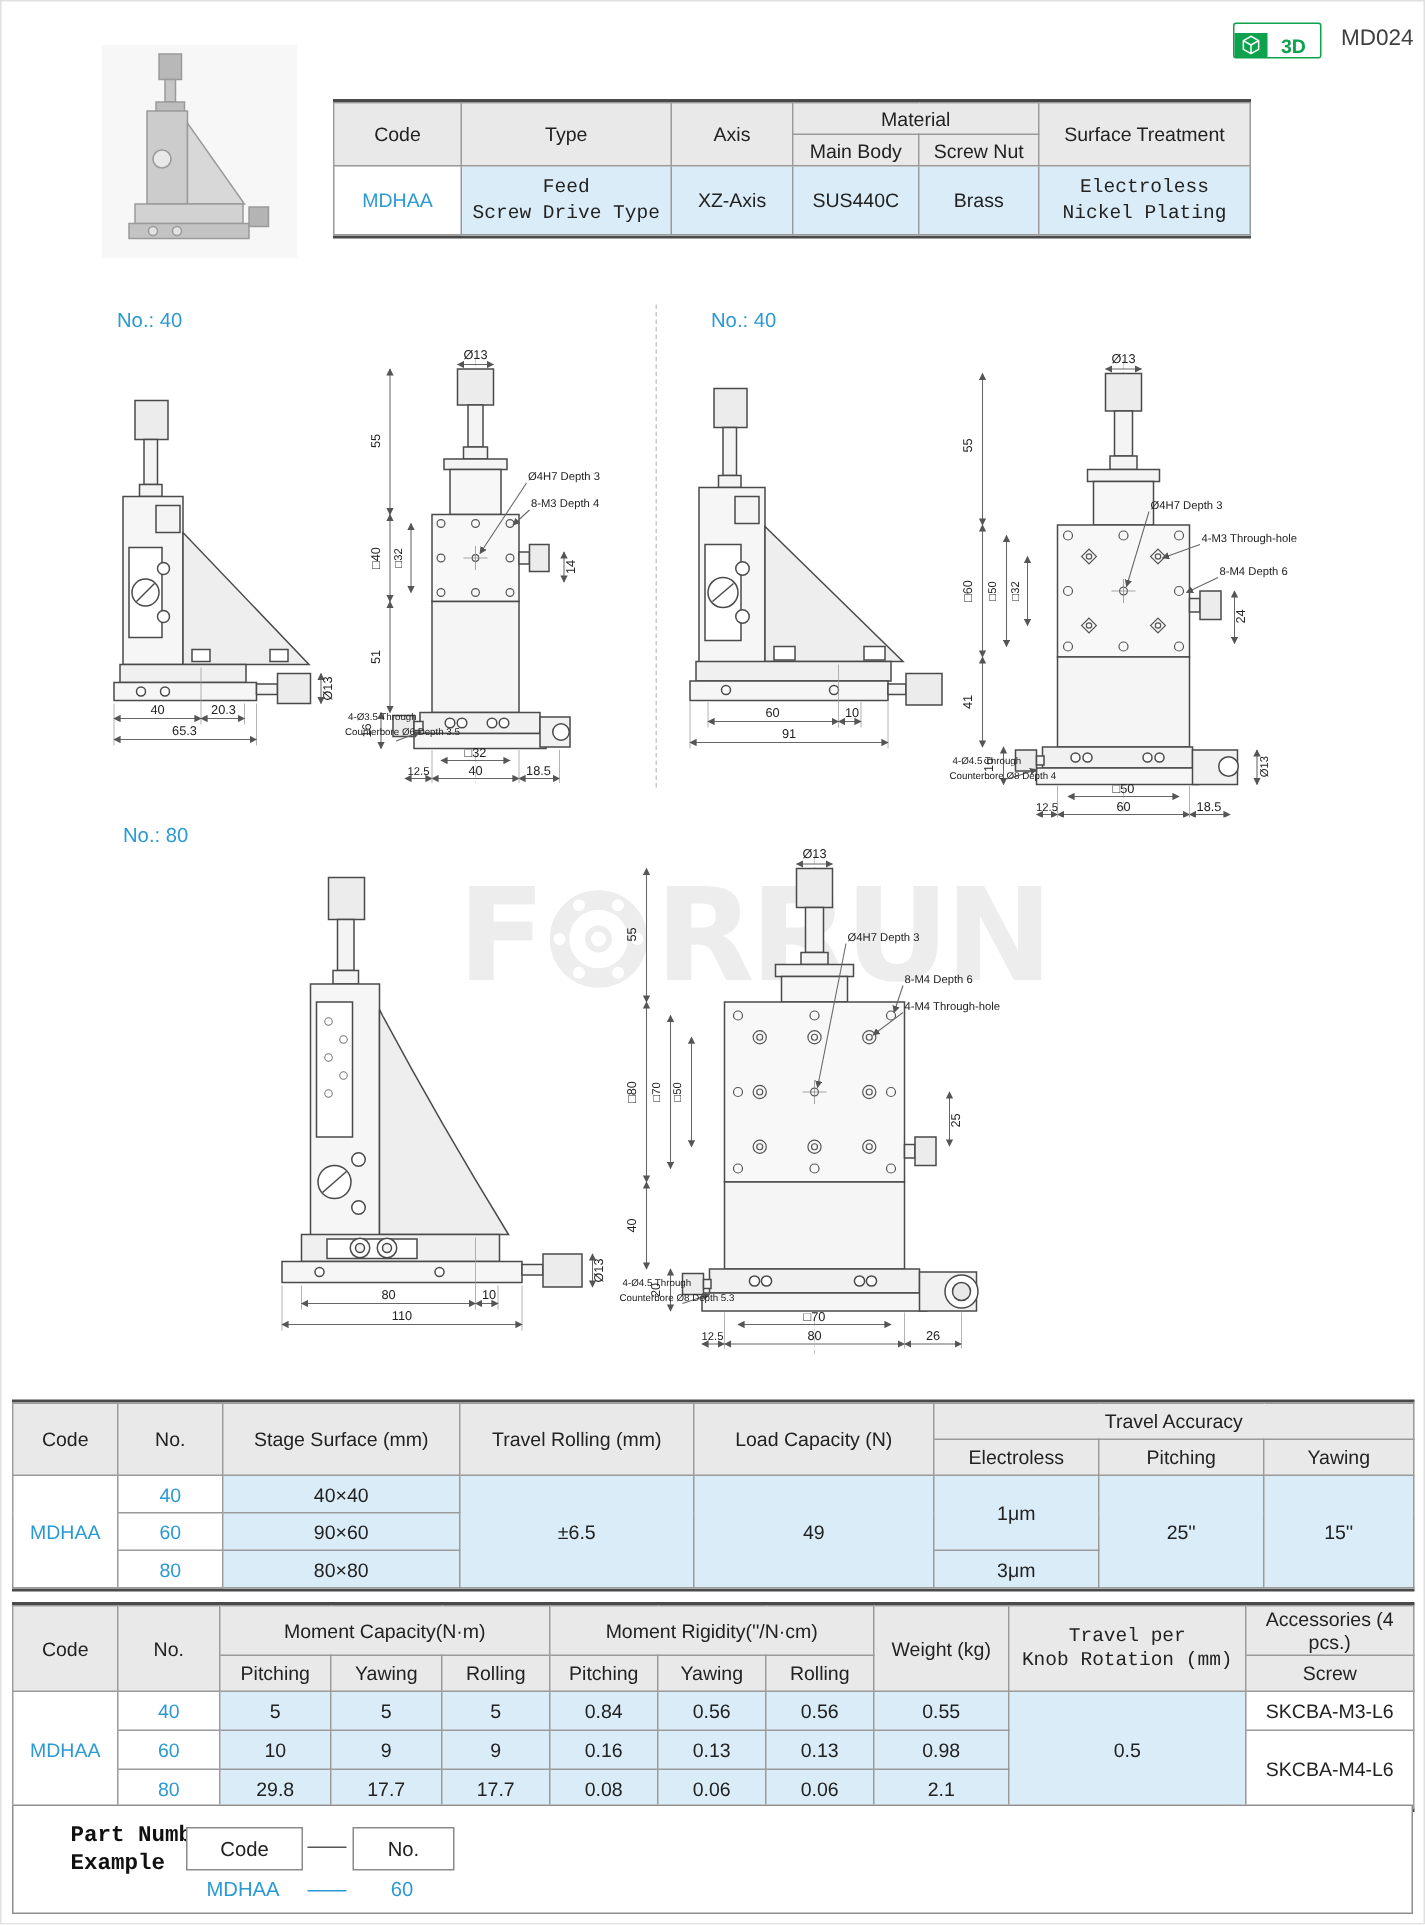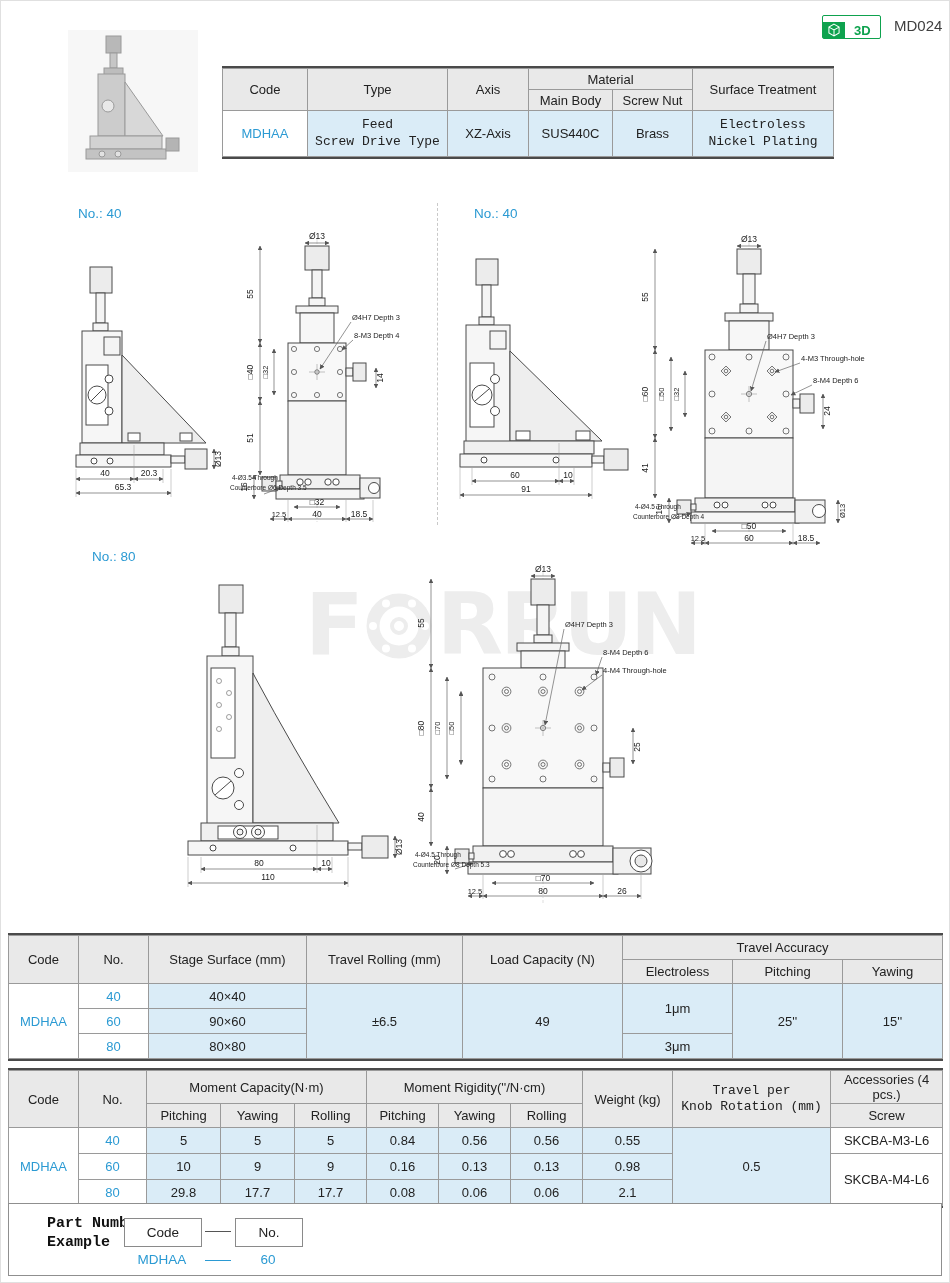--- a/index.html
+++ b/index.html
@@ -130,21 +130,21 @@
           <circle cx="12" cy="42" r="4"></circle>
           <circle cx="25" cy="19.5" r="4"></circle>
           <circle cx="51" cy="19.5" r="4"></circle>
         </g>
     </svg>
     <span>RRUN</span>
   </div>
 
   <div class="seclabel" style="left:78px;top:206px">No.: 40</div>
   <div class="seclabel" style="left:474px;top:206px">No.: 40</div>
-  <div class="seclabel" style="left:92px;top:549px">No.: 80</div>
+  <div class="seclabel" style="left:82px;top:549px">No.: 80</div>
   <div class="divider"></div>
 
   <svg class="drw" style="left:68px;top:253px" width="170" height="250" viewBox="0 0 170 250">
     <defs>
         <marker id="a1" viewBox="0 0 10 10" refX="9" refY="5" markerWidth="7" markerHeight="7" orient="auto-start-reverse">
           <path d="M0,0L10,5L0,10z" fill="#555"></path>
         </marker>
       </defs>
     <g stroke="#4a4a4a" stroke-width="1" fill="#f4f4f4">
       <rect x="22" y="14" width="22" height="26" fill="#ececec"></rect>

